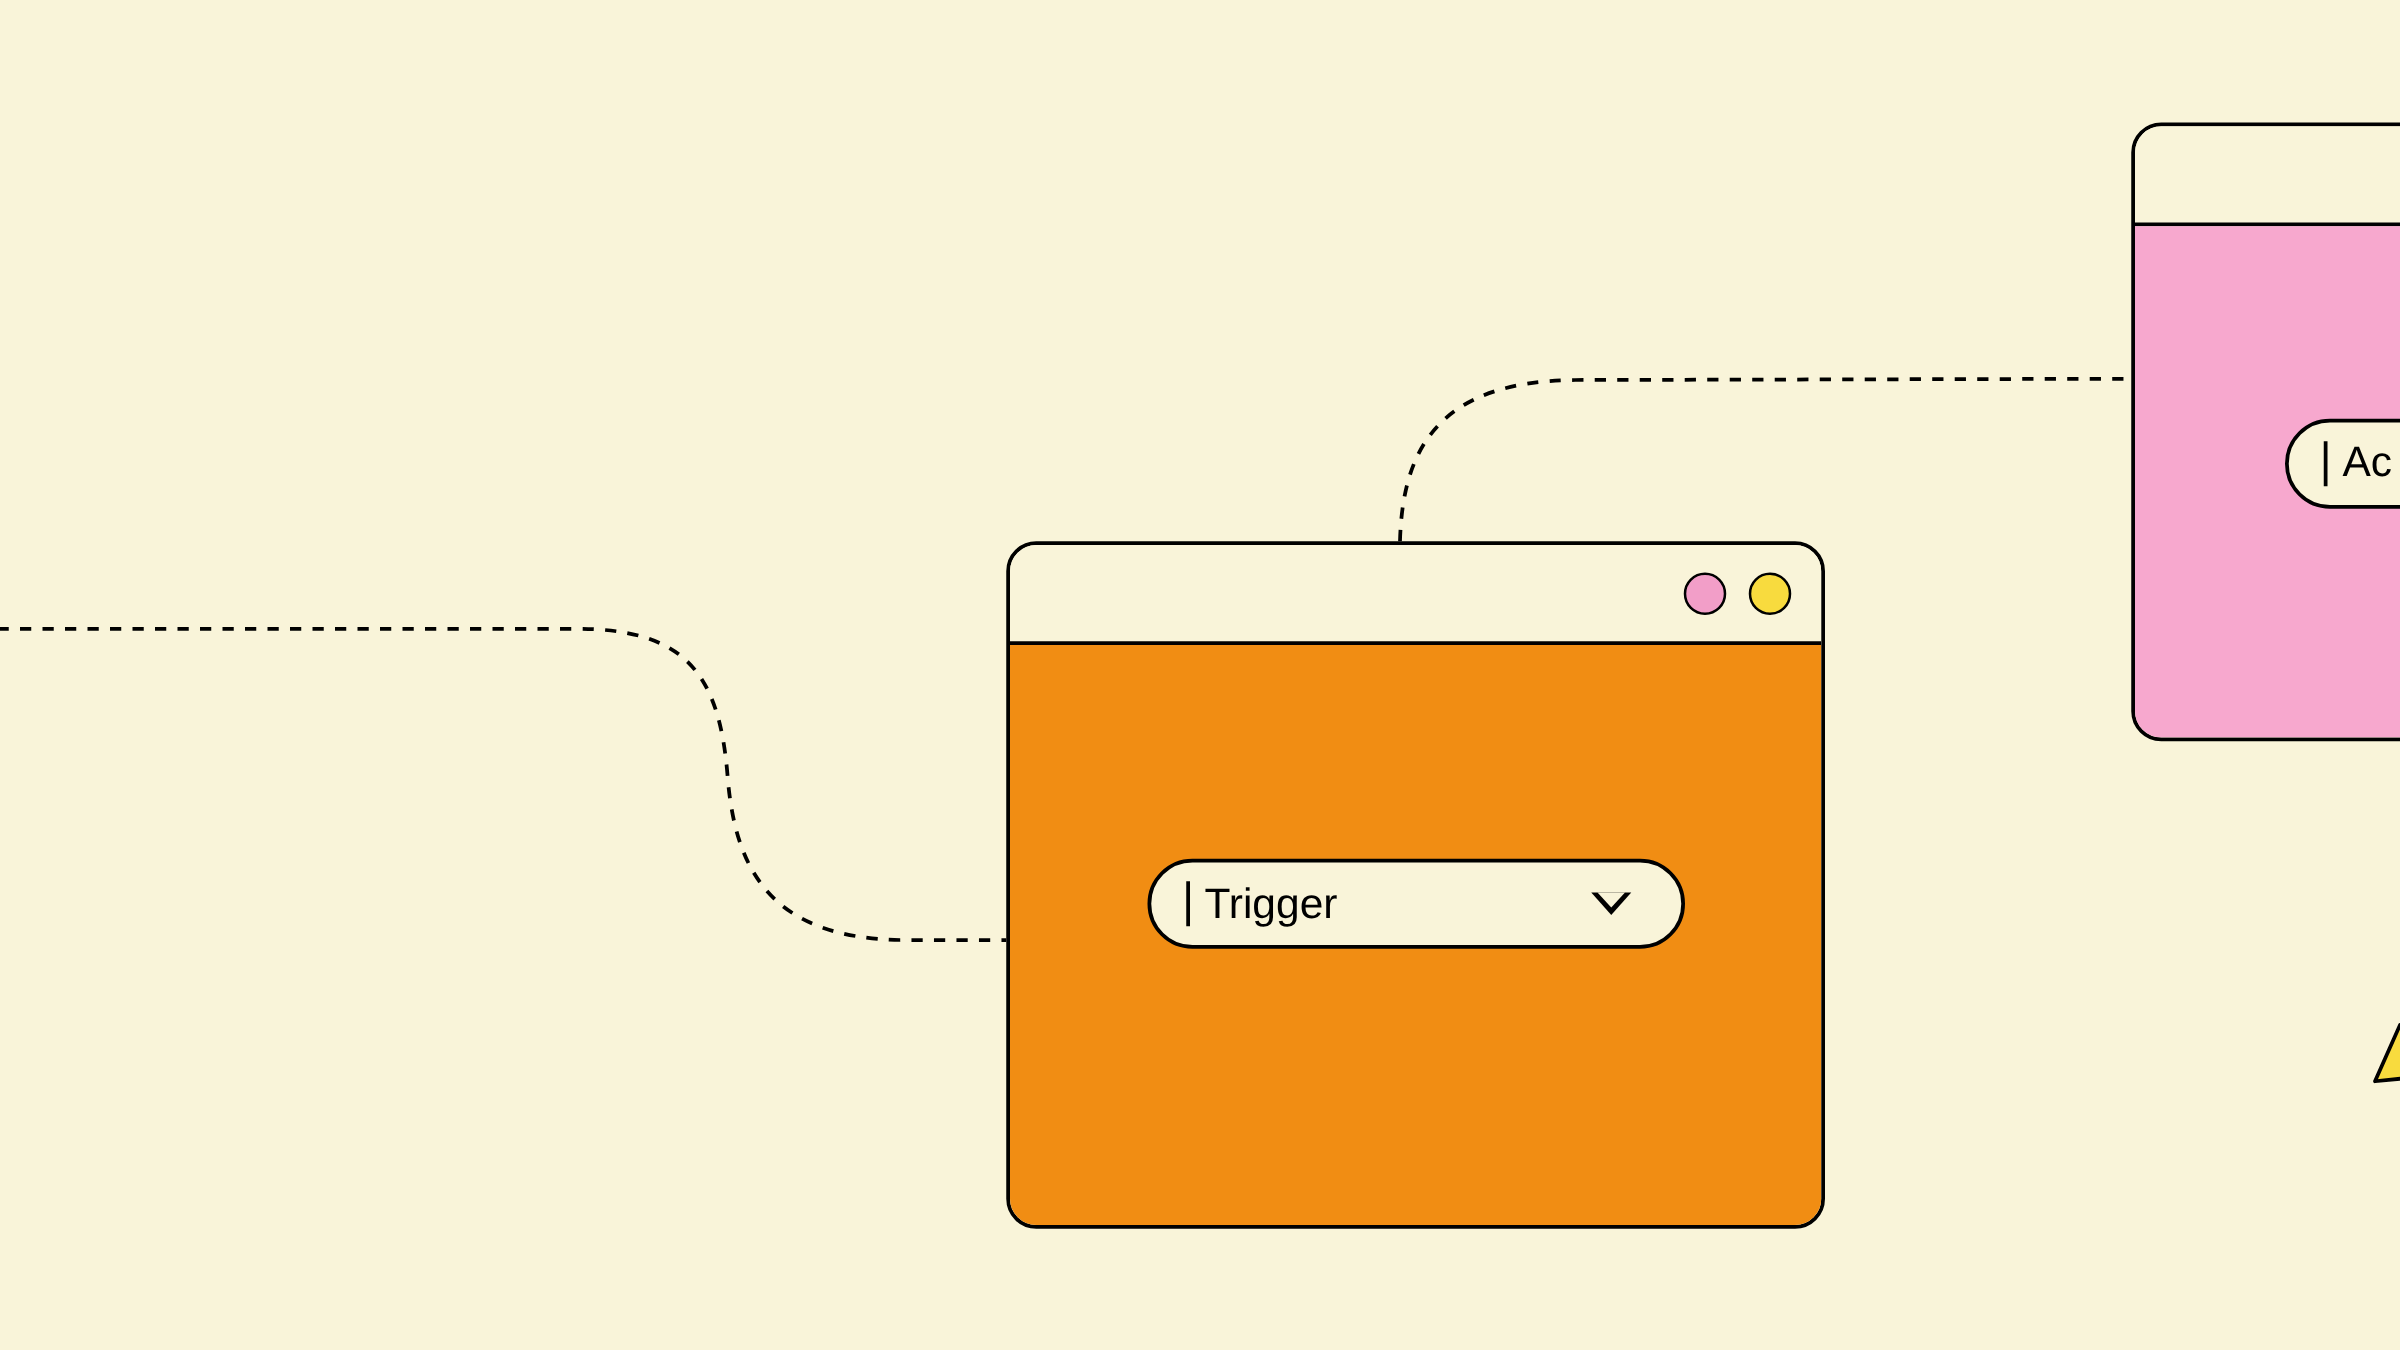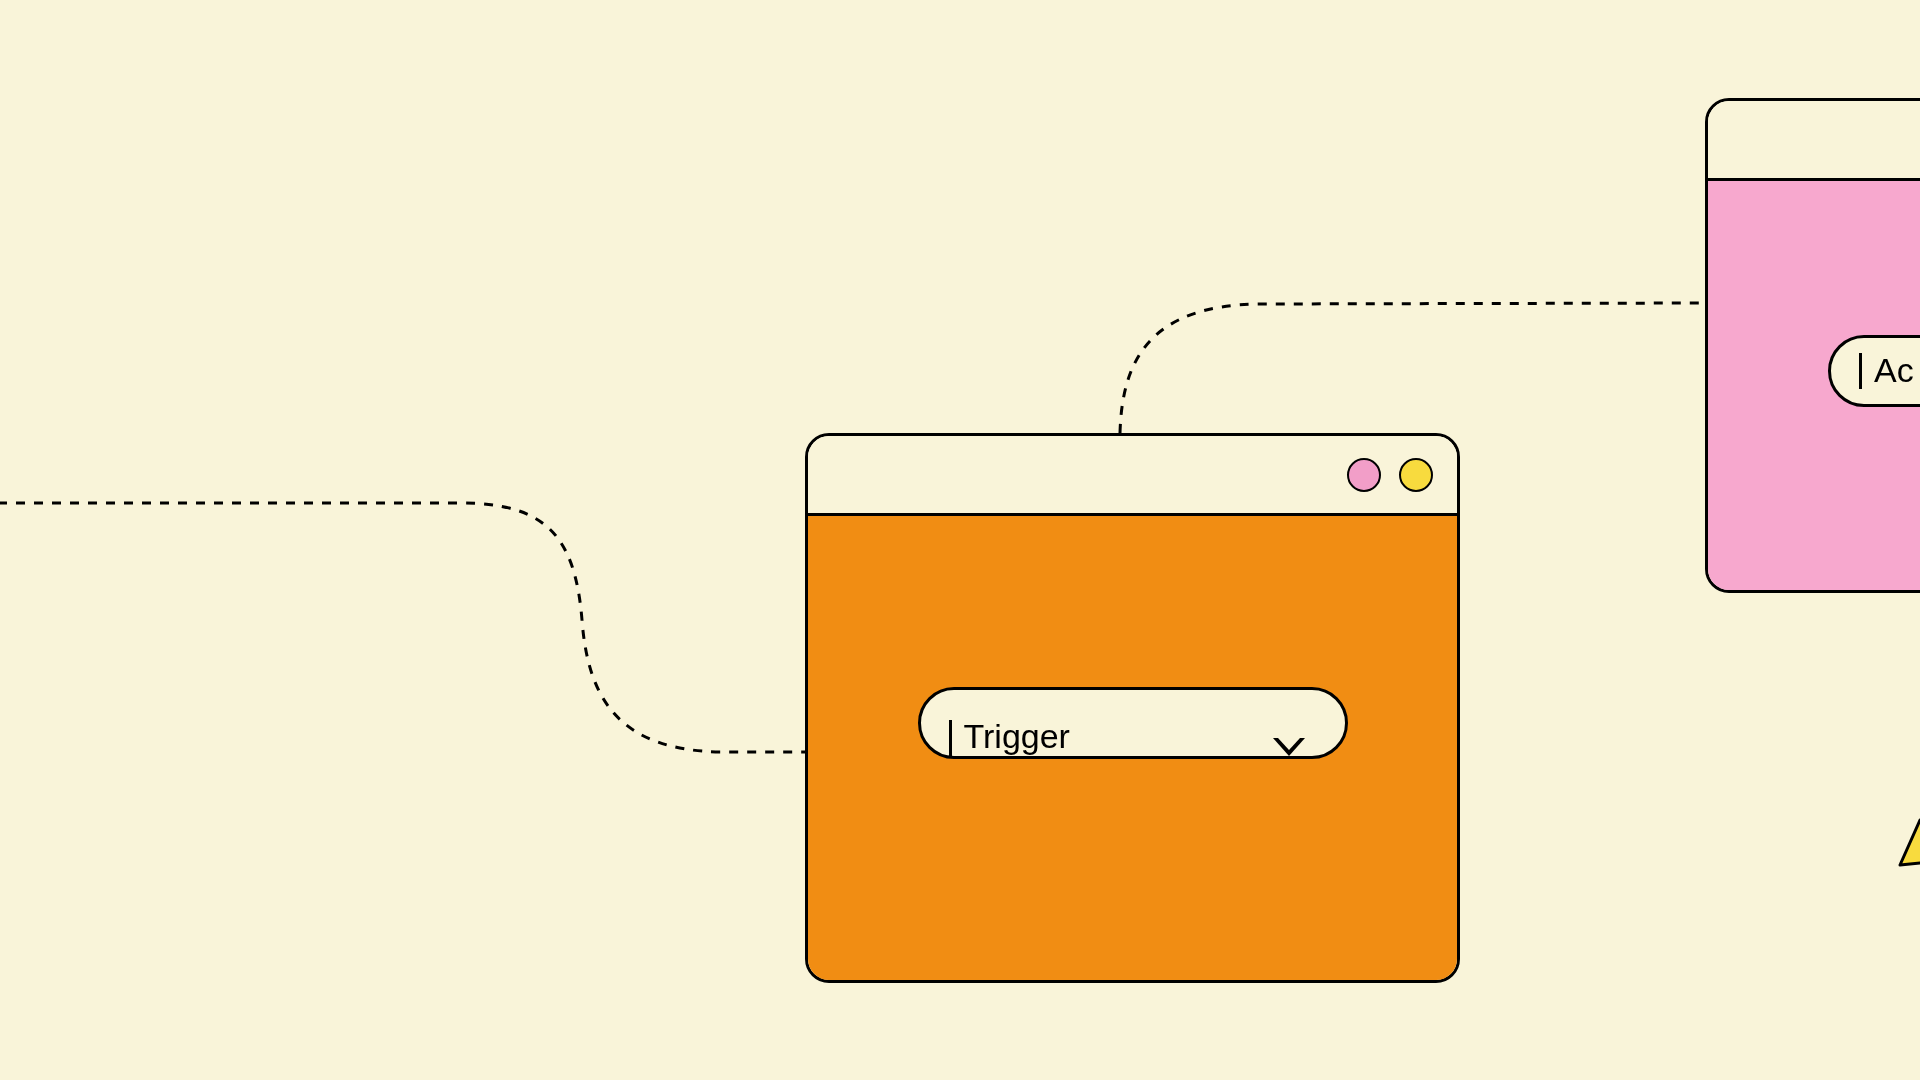--- a/index.html
+++ b/index.html
@@ -104,21 +104,20 @@
       display: flex;
       align-items: center;
       padding: 0 40px 0 28px;
       gap: 12px;
       cursor: pointer;
     }
     
     .trigger-dropdown {
       width: 430px;
       margin-top: -50px;
-      align-items: flex-end;
     }
     
     .action-dropdown {
       width: 300px;
       margin-top: -30px;
     }
     
     .cursor-bar {
       width: 3px;
       height: 36px;

